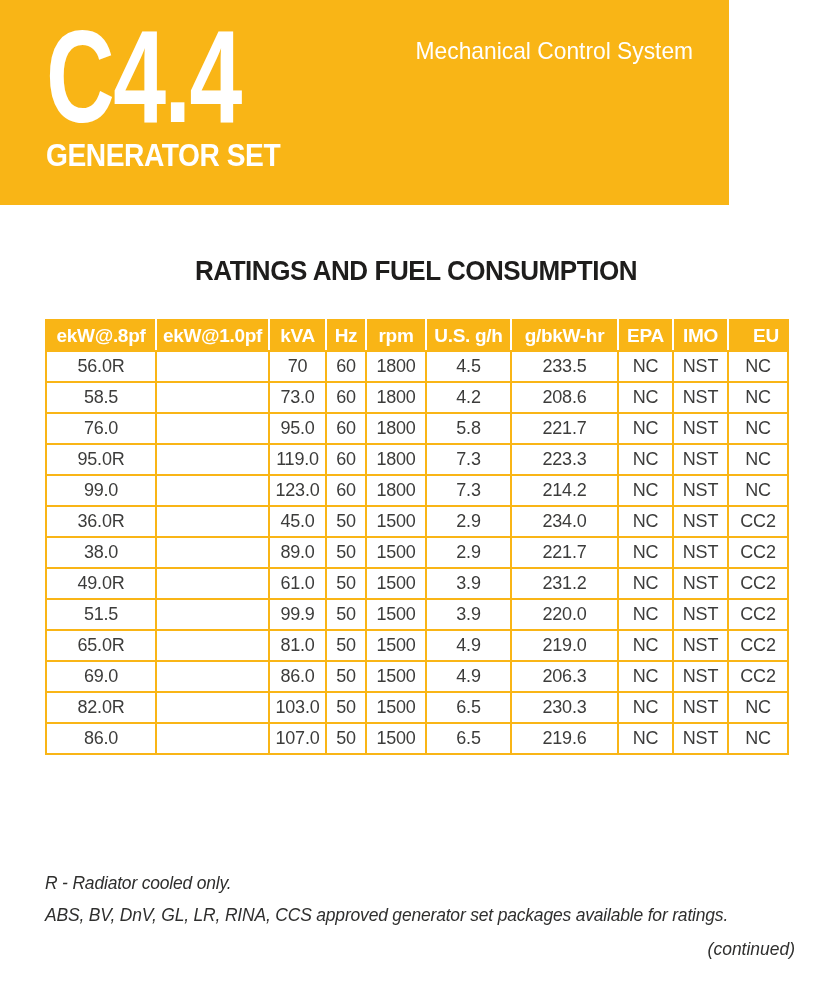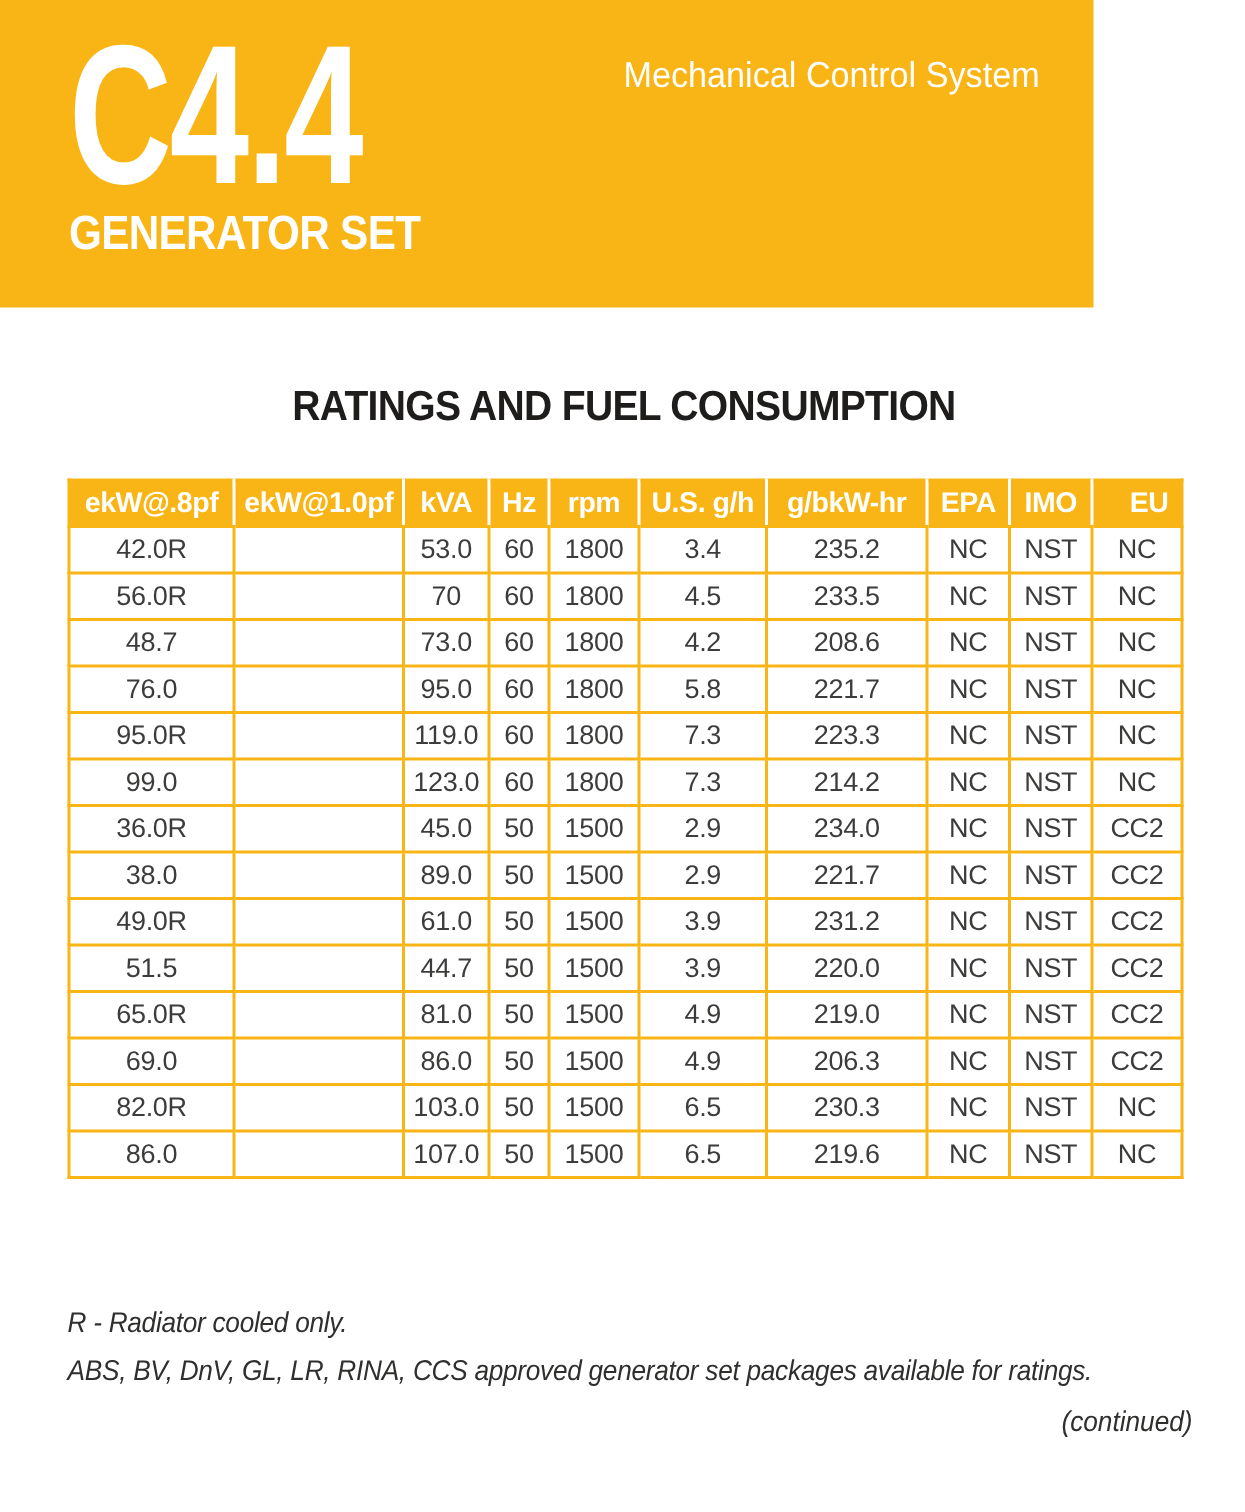--- a/index.html
+++ b/index.html
@@ -182,45 +182,33 @@
           <th>rpm</th>
           <th>U.S. g/h</th>
           <th>g/bkW-hr</th>
           <th>EPA</th>
           <th>IMO</th>
           <th>EU</th>
         </tr>
     </thead>
     <tbody id="table-body">
         <tr>
-          <td>42.0R</td>
-          <td></td>
-          <td>53.0</td>
-          <td>60</td>
-          <td>1800</td>
-          <td>3.4</td>
-          <td>235.2</td>
-          <td>NC</td>
-          <td>NST</td>
-          <td>NC</td>
-        </tr>
-        <tr>
           <td>56.0R</td>
           <td></td>
           <td>70</td>
           <td>60</td>
           <td>1800</td>
           <td>4.5</td>
           <td>233.5</td>
           <td>NC</td>
           <td>NST</td>
           <td>NC</td>
         </tr>
         <tr>
-          <td>48.7</td>
+          <td>58.5</td>
           <td></td>
           <td>73.0</td>
           <td>60</td>
           <td>1800</td>
           <td>4.2</td>
           <td>208.6</td>
           <td>NC</td>
           <td>NST</td>
           <td>NC</td>
         </tr>
@@ -292,21 +280,21 @@
           <td>1500</td>
           <td>3.9</td>
           <td>231.2</td>
           <td>NC</td>
           <td>NST</td>
           <td>CC2</td>
         </tr>
         <tr>
           <td>51.5</td>
           <td></td>
-          <td>44.7</td>
+          <td>99.9</td>
           <td>50</td>
           <td>1500</td>
           <td>3.9</td>
           <td>220.0</td>
           <td>NC</td>
           <td>NST</td>
           <td>CC2</td>
         </tr>
         <tr>
           <td>65.0R</td>

